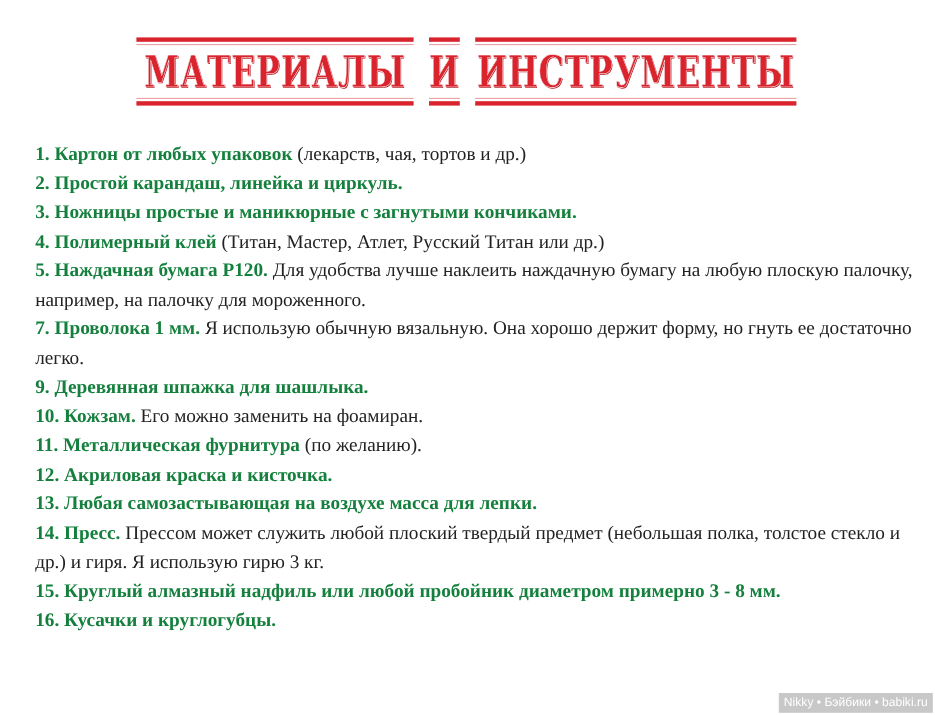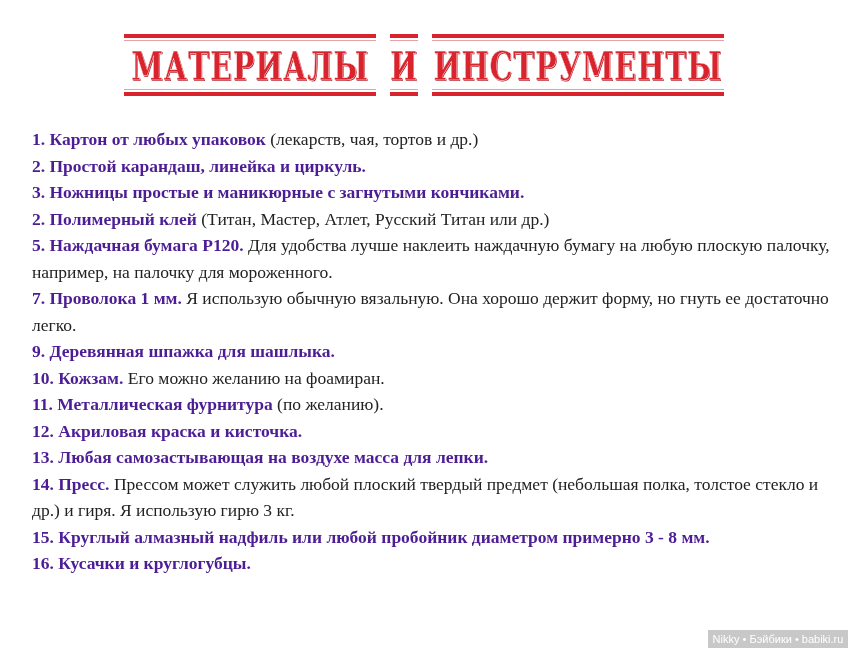--- a/index.html
+++ b/index.html
@@ -24,21 +24,21 @@
     transform: scaleX(0.72); transform-origin: center;
     white-space: nowrap;
     text-shadow: 0 0 0 #d9232d, 1px 1px 0 #b01820;
     -webkit-text-stroke: 0.5px #ffffff;
   }
   .list {
     position: absolute; top: 126px; left: 32px; width: 800px;
     font-size: 17.5px; line-height: 26.5px; color: #222222;
   }
   .item { margin: 0; }
-  .item b { color: #4c1d95; }
+  .item b { color: #15803d; }
   .watermark {
     position: absolute; right: 2px; bottom: 2px; width: 140px; height: 18px;
     background: #c8c8c8; color: #ffffff; font-family: Liberation Sans, sans-serif;
     font-size: 11px; line-height: 18px; text-align: center;
   }
 </style>
 </head>
 <body>
 
 <div class="banner">
@@ -62,25 +62,25 @@
     <div class="word">ИНСТРУМЕНТЫ</div>
     <div class="bar bot2"></div>
     <div class="bar bot"></div>
   </div>
 </div>
 
 <div class="list">
   <p class="item"><b>1. Картон от любых упаковок</b><span> (лекарств, чая, тортов и др.)</span></p>
   <p class="item"><b>2. Простой карандаш, линейка и циркуль.</b><span></span></p>
   <p class="item"><b>3. Ножницы простые и маникюрные с загнутыми кончиками.</b><span></span></p>
-  <p class="item"><b>2. Полимерный клей</b><span> (Титан, Мастер, Атлет, Русский Титан или др.)</span></p>
+  <p class="item"><b>4. Полимерный клей</b><span> (Титан, Мастер, Атлет, Русский Титан или др.)</span></p>
   <p class="item"><b>5. Наждачная бумага Р120.</b><span> Для удобства лучше наклеить наждачную бумагу на любую плоскую палочку, например, на палочку для мороженного.</span></p>
   <p class="item"><b>7. Проволока 1 мм.</b><span> Я использую обычную вязальную. Она хорошо держит форму, но гнуть ее достаточно легко.</span></p>
   <p class="item"><b>9. Деревянная шпажка для шашлыка.</b><span></span></p>
-  <p class="item"><b>10. Кожзам.</b><span> Его можно желанию на фоамиран.</span></p>
+  <p class="item"><b>10. Кожзам.</b><span> Его можно заменить на фоамиран.</span></p>
   <p class="item"><b>11. Металлическая фурнитура</b><span> (по желанию).</span></p>
   <p class="item"><b>12. Акриловая краска и кисточка.</b><span></span></p>
   <p class="item"><b>13. Любая самозастывающая на воздухе масса для лепки.</b><span></span></p>
   <p class="item"><b>14. Пресс.</b><span> Прессом может служить любой плоский твердый предмет (небольшая полка, толстое стекло и др.) и гиря. Я использую гирю 3 кг.</span></p>
   <p class="item"><b>15. Круглый алмазный надфиль или любой пробойник диаметром примерно 3 - 8 мм.</b><span></span></p>
   <p class="item"><b>16. Кусачки и круглогубцы.</b><span></span></p>
 </div>
 
 <div class="watermark">Nikky • Бэйбики • babiki.ru</div>
 

